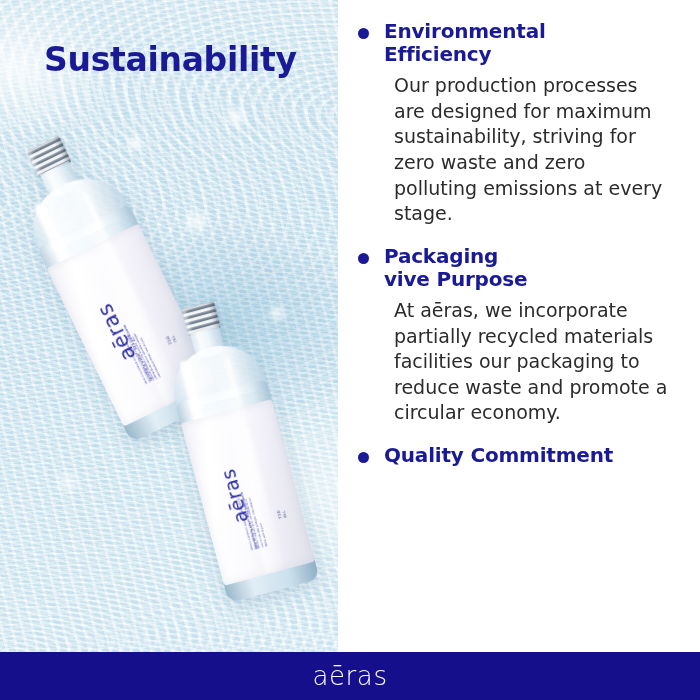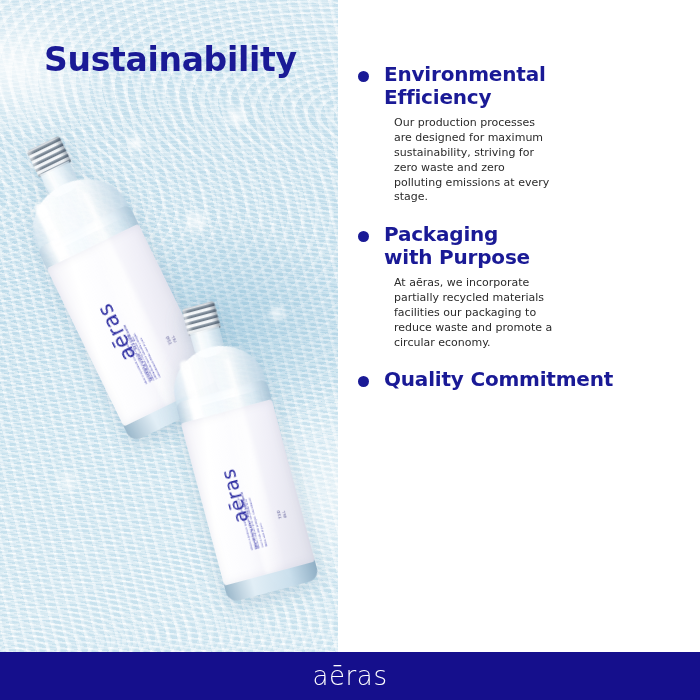--- a/index.html
+++ b/index.html
@@ -259,21 +259,21 @@
   #bottle-2 .lab-tag { font-size:3.4px; left:46%; bottom:16%; }
   #bottle-2 .lab-para { font-size:2.5px; left:56%; bottom:16%; }
   #bottle-2 .lab-vol { font-size:4.2px; left:84%; bottom:30%; }
 
   
   .panel {
     position:absolute;
     left:338px; top:0;
     width:362px; height:652px;
     background:#ffffff;
-    padding:63px 24px 0 18px;
+    padding:20px 24px 0 18px;
   }
   .section { position:relative; margin-bottom:18px; }
   .section:last-child { margin-bottom:12px; }
 
   .bullet {
     position:absolute;
     left:2px; top:8px;
     width:11px; height:11px;
     border-radius:50%;
     background:#1a1a96;
@@ -284,21 +284,21 @@
     font-weight:700;
     font-size:20px;
     line-height:1.16;
     letter-spacing:-.2px;
     white-space:pre-line;
   }
   .sec-body {
     margin-left:38px;
     margin-top:7px;
     color:#2b2b2b;
-    font-size:11px;
+    font-size:19px;
     line-height:1.345;
     white-space:pre-line;
   }
 
   
   .footer {
     position:absolute;
     left:0; bottom:0;
     width:700px; height:48px;
     background:#150f8c;
@@ -379,21 +379,21 @@
 are designed for maximum
 sustainability, striving for
 zero waste and zero
 polluting emissions at every
 stage.</div>
     </div>
 
     <div class="section">
       <span class="bullet"></span>
       <div class="sec-title">Packaging
-with Purpose</div>
+vive Purpose</div>
       <div class="sec-body">At aēras, we incorporate
 partially recycled materials
 facilities our packaging to
 reduce waste and promote a
 circular economy.</div>
     </div>
 
     <div class="section">
       <span class="bullet"></span>
       <div class="sec-title">Quality Commitment</div>

